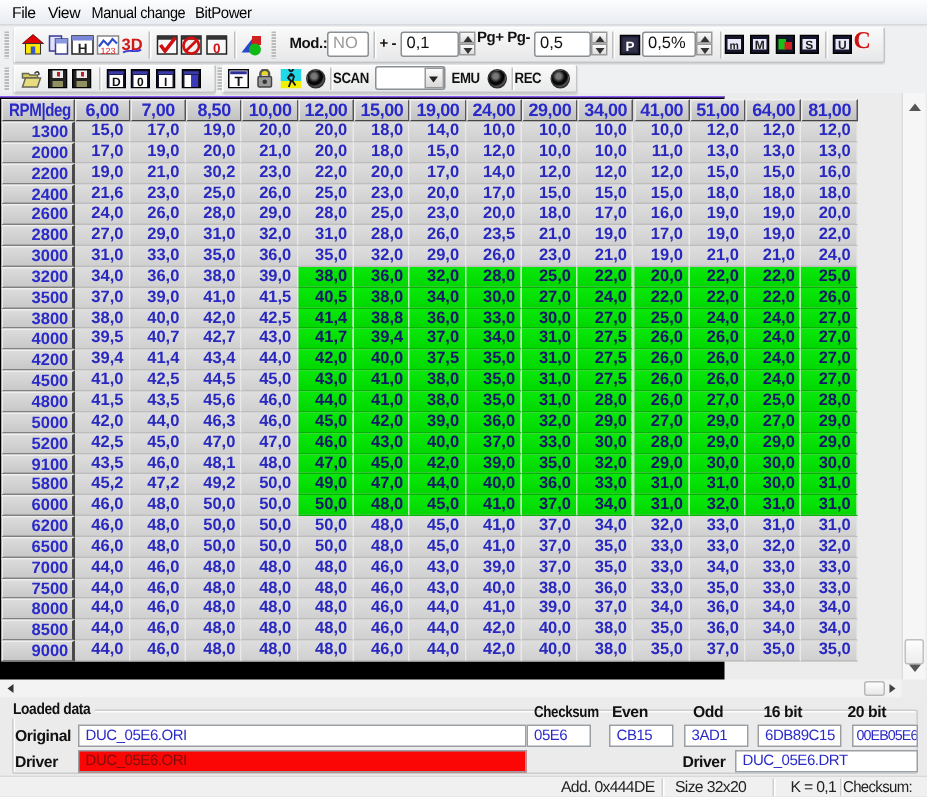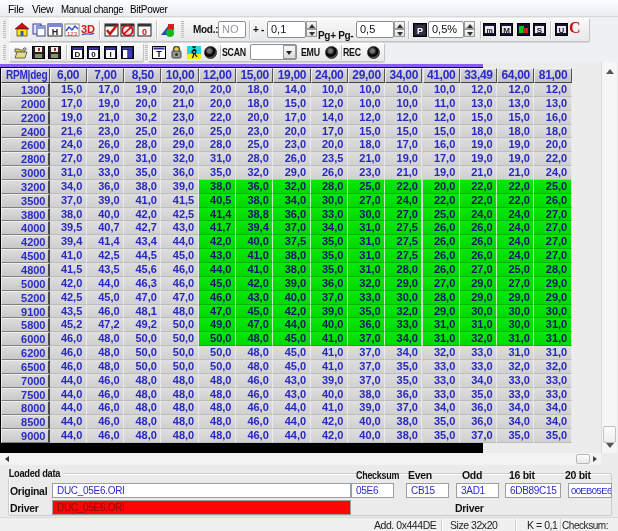--- a/index.html
+++ b/index.html
@@ -17,21 +17,21 @@
 .tblbl{position:absolute;font-weight:bold;font-size:10px;letter-spacing:-0.3px;color:#111}
 .tbinput{position:absolute;background:#fff;border:1px solid #8a8f94;font-size:11px;color:#111;line-height:15px;padding-left:3px;border-radius:2px}
 .spin{position:absolute;width:11px;height:17px}
 .spin .b{position:absolute;left:0;width:11px;height:8px;background:linear-gradient(#fafafa,#dcdcdc);border:1px solid #9a9a9a}
 .spin .b:after{content:"";position:absolute;left:2px;border-left:3px solid transparent;border-right:3px solid transparent}
 .spin .up{top:0}.spin .up:after{top:2px;border-bottom:4px solid #333}
 .spin .dn{top:8px}.spin .dn:after{top:2px;border-top:4px solid #333}
 .icon{position:absolute}
 .knob{position:absolute;width:13px;height:13px;border-radius:50%;background:radial-gradient(circle at 40% 35%,#777 0 18%,#111 40%,#000 55%,#555 70%,#222 100%);border:1px solid #333}
 
-#gridouter{position:absolute;left:0;top:64px;width:483px;height:390px;background:#000;border-top:3px solid #8b5cf6}
+#gridouter{position:absolute;left:0;top:64px;width:483px;height:390px;background:#000;border-top:1px solid #8b5cf6}
 #grid{position:absolute;left:1px;top:1px;width:571px;height:375px;background:#d5d5d5}
 .hrow{position:absolute;left:0;top:0;height:15px;width:571px}
 .hcell{position:absolute;top:0;height:15px;background:linear-gradient(#dadada,#c2c2c2);border-top:1px solid #f2f2f2;border-left:1px solid #eee;border-right:1px solid #555;border-bottom:1px solid #444;color:#2a2ac8;font-weight:bold;font-size:12px;text-align:center;line-height:13.5px;letter-spacing:-0.3px}
 .grow{position:absolute;left:0;width:571px}
 .lcell{position:absolute;top:0;height:100%;background:linear-gradient(#dcdcdc,#c8c8c8);border-left:1px solid #eee;border-right:2px solid #4a4a4a;border-bottom:1px solid #808080;border-top:1px solid #efefef;color:#2a2ac8;font-weight:bold;font-size:11px;text-align:right;line-height:13px;padding-right:2px}
 .dcell{position:absolute;top:0;height:100%;background:linear-gradient(#dedede,#d0d0d0);border-right:1px solid #eaeaea;border-bottom:1px solid #bdbdbd;color:#2828c0;font-weight:bold;font-size:11px;text-align:right;line-height:13px;padding-right:3.5px}
 .dcell.green{background:linear-gradient(#0ae80a,#00d800);border-right:1px solid #bdf5bd;border-bottom:1px solid #00b400;color:#16166a}
 
 #vscroll{position:absolute;left:601px;top:62px;width:16px;height:391px;background:#f6f6f6;border-left:1px solid #dcdcdc}
 #hscroll{position:absolute;left:0;top:453px;width:601px;height:12px;background:#f3f3f3}
@@ -108,21 +108,21 @@
 <div class="grip" style="left:181px;top:3px;height:18px"></div>
 <span class="tblbl" style="left:193px;top:6px">Mod.:</span>
 <div class="tbinput" style="left:218px;top:3px;width:28px;height:17px;color:#999">NO</div>
 <div class="vsep" style="left:249px;top:3px;height:18px"></div>
 <span class="tblbl" style="left:253px;top:6px">+ -</span>
 <div class="tbinput" style="left:267px;top:3px;width:39px;height:17px">0,1</div>
 <div class="spin" style="left:306px;top:3px">
       <div class="b up"></div>
       <div class="b dn"></div>
     </div>
-<span class="tblbl" style="left:318px;top:12px">Pg+ Pg-</span>
+<span class="tblbl" style="left:318px;top:2px">Pg+ Pg-</span>
 <div class="tbinput" style="left:356px;top:3px;width:38px;height:17px">0,5</div>
 <div class="spin" style="left:394px;top:3px">
       <div class="b up"></div>
       <div class="b dn"></div>
     </div>
 <div class="vsep" style="left:408px;top:3px;height:18px"></div>
 <svg class="icon" style="left:413px;top:5px" width="14" height="14" viewBox="0 0 14 14">
       <rect x="0.5" y="0.5" width="13" height="13" fill="#1a1a2e" stroke="#000"></rect>
       <rect x="2" y="2" width="10" height="10" fill="#303048"></rect>
       <text x="7" y="11" font-size="9" font-weight="bold" fill="#fff" text-anchor="middle">P</text>
@@ -246,21 +246,21 @@
         <div class="hcell" style="left:85.8px;width:37.3px">7,00</div>
         <div class="hcell" style="left:123.1px;width:37.3px">8,50</div>
         <div class="hcell" style="left:160.4px;width:37.3px">10,00</div>
         <div class="hcell" style="left:197.7px;width:37.3px">12,00</div>
         <div class="hcell" style="left:235.0px;width:37.3px">15,00</div>
         <div class="hcell" style="left:272.3px;width:37.3px">19,00</div>
         <div class="hcell" style="left:309.6px;width:37.3px">24,00</div>
         <div class="hcell" style="left:346.9px;width:37.3px">29,00</div>
         <div class="hcell" style="left:384.2px;width:37.3px">34,00</div>
         <div class="hcell" style="left:421.5px;width:37.3px">41,00</div>
-        <div class="hcell" style="left:458.8px;width:37.3px">33,49</div>
+        <div class="hcell" style="left:458.8px;width:37.3px">51,00</div>
         <div class="hcell" style="left:496.1px;width:37.3px">64,00</div>
         <div class="hcell" style="left:533.4px;width:37.3px">81,00</div>
       </div>
       <div class="grow" style="top:15.00px;height:13.85px">
         <div class="lcell" style="left:0;width:48.5px">1300</div>
         <div class="dcell" style="left:48.5px;width:37.3px">15,0</div>
         <div class="dcell" style="left:85.8px;width:37.3px">17,0</div>
         <div class="dcell" style="left:123.1px;width:37.3px">19,0</div>
         <div class="dcell" style="left:160.4px;width:37.3px">20,0</div>
         <div class="dcell" style="left:197.7px;width:37.3px">20,0</div>
@@ -726,20 +726,21 @@
 <span class="plbl" style="left:408px;top:4px">Even</span>
 <span class="plbl" style="left:462px;top:4px">Odd</span>
 <span class="plbl" style="left:509px;top:4px">16 bit</span>
 <span class="plbl" style="left:565px;top:4px">20 bit</span>
 <div class="pfield" style="left:351px;top:18px;width:43px">05E6</div>
 <div class="pfield" style="left:406px;top:18px;width:43px">CB15</div>
 <div class="pfield" style="left:456px;top:18px;width:43px">3AD1</div>
 <div class="pfield" style="left:505px;top:18px;width:56px">6DB89C15</div>
 <div class="pfield" style="left:568px;top:18px;width:44px;font-size:9.5px;letter-spacing:-0.6px;padding-left:2px;overflow:hidden">00EB05E6</div>
 <span class="plbl" style="left:455px;top:37px">Driver</span>
+<div class="pfield" style="left:490px;top:35px;width:122px">DUC_05E6.DRT</div>
 </div>
 
 <div id="status">
 <span style="left:374px">Add. 0x444DE</span>
 <div class="sep" style="left:441px"></div>
 <span style="left:450px">Size 32x20</span>
 <div class="sep" style="left:515px"></div>
 <span style="left:527px">K = 0,1</span>
 <div class="sep" style="left:560px"></div>
 <span style="left:562px;transform:scaleX(0.95);transform-origin:0 50%">Checksum: 6</span>

